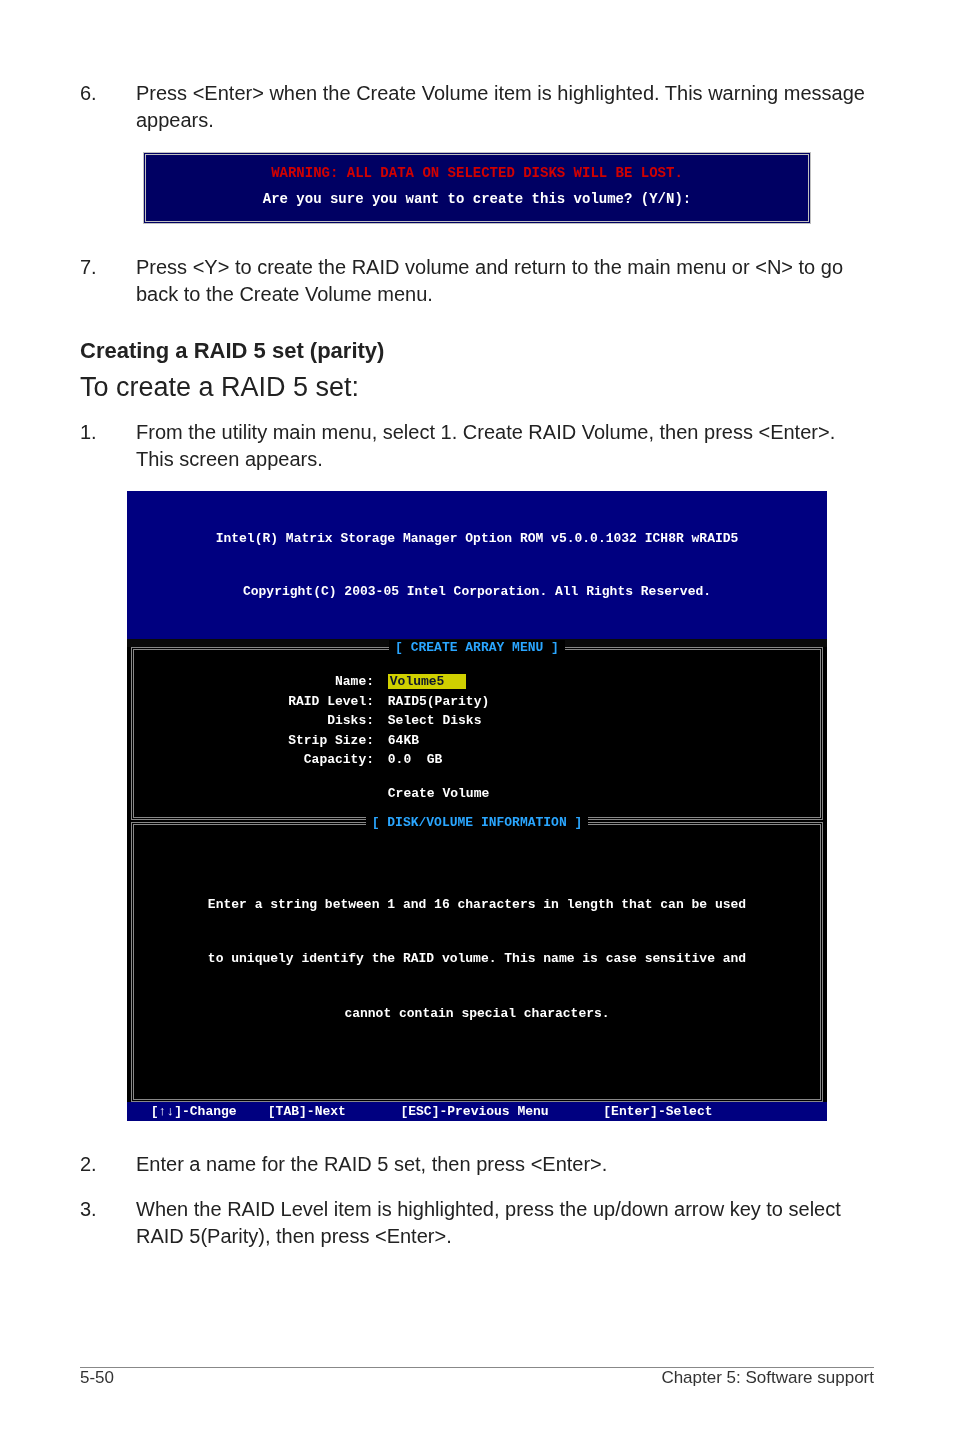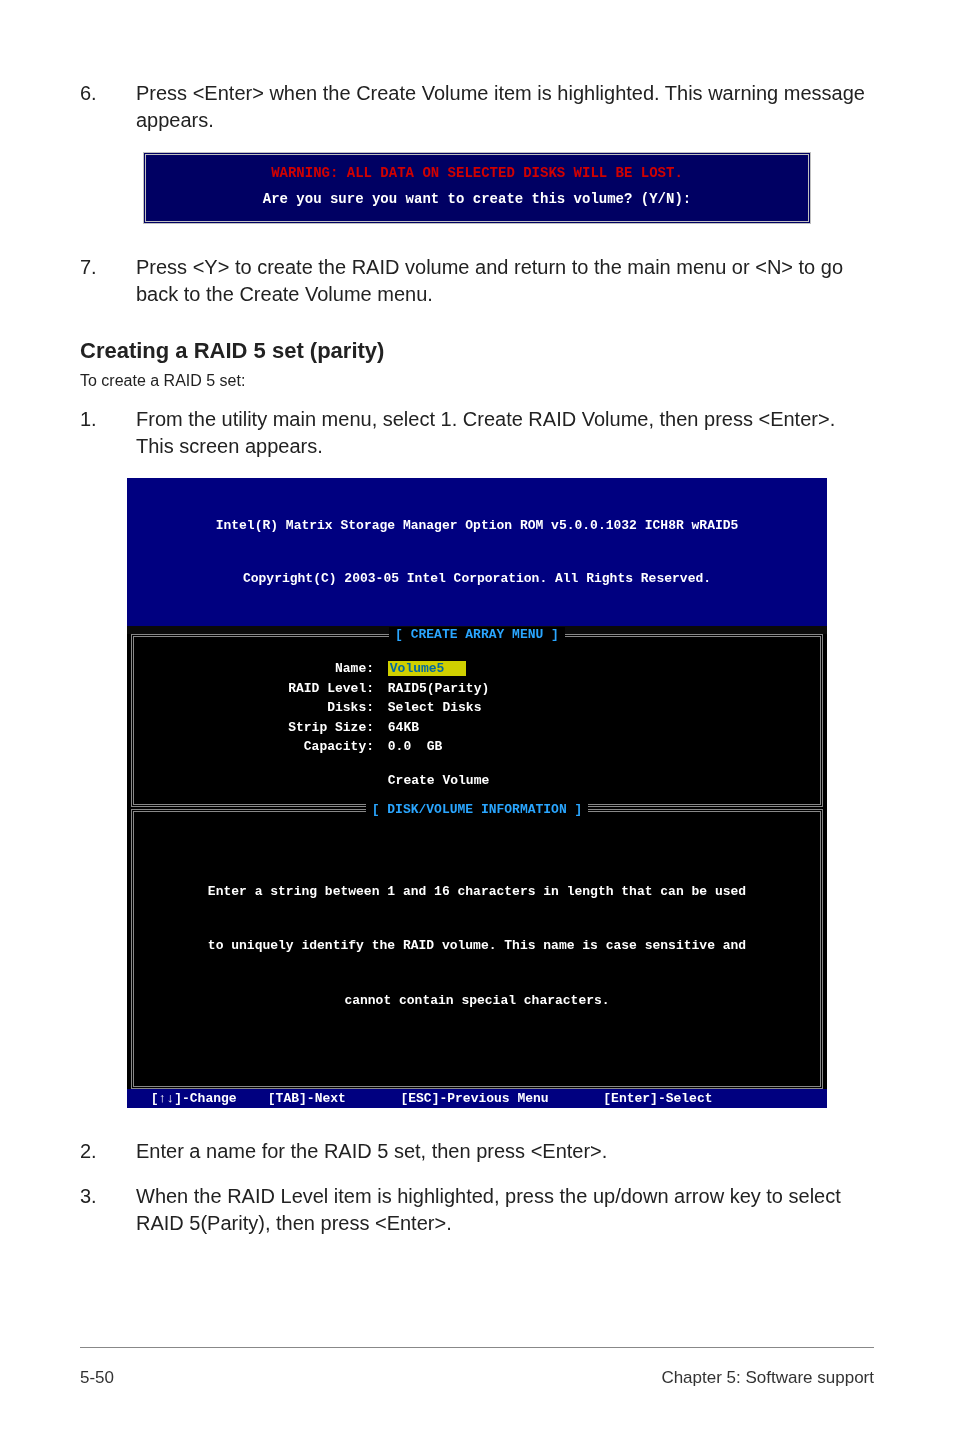--- a/index.html
+++ b/index.html
@@ -6,35 +6,35 @@
   html, body { width: 954px; height: 1438px; background: #ffffff; font-family: Arial, Helvetica, sans-serif; color: #222; }
   .page { width: 954px; height: 1438px; position: relative; padding: 80px 80px 0 80px; }
   .step { display: flex; margin-bottom: 18px; font-size: 20px; line-height: 1.35; }
   .step .num { width: 56px; flex: 0 0 56px; }
   .step .txt { flex: 1; }
   .warning-box-wrap { display: flex; justify-content: center; margin: 14px 0 30px 0; }
   .warning-box { width: 668px; background: #000063; border: 3px double #c0c0c0; padding: 10px 14px 14px 14px; font-family: "Courier New", monospace; font-size: 14px; color: #fff; text-align: center; }
   .warning-line1 { color: #d00000; font-weight: bold; margin-bottom: 10px; white-space: pre; }
   .warning-line2 { color: #ffffff; font-weight: bold; white-space: pre; }
   h3.section { font-size: 22px; font-weight: bold; margin: 30px 0 8px 0; }
-  .sub { font-size: 16px; margin-bottom: 16px; }
+  .sub { font-size: 27px; margin-bottom: 16px; }
   .bios { width: 700px; margin: 6px auto 30px auto; background: #0a0a0a; font-family: "Courier New", monospace; font-size: 13px; color: #ffffff; font-weight: bold; }
   .bios-header { background: #000080; color: #ffffff; text-align: center; padding: 4px 6px; line-height: 1.35; white-space: pre; }
   .bios-body { background: #000000; position: relative; margin-top: 8px; }
   .panel { border: 3px double #888; margin: 0 4px; position: relative; }
   .panel .caption { position: absolute; top: -10px; left: 0; right: 0; text-align: center; color: #2aa6ff; }
   .panel .caption span { background: #000; padding: 0 6px; }
   .panel-inner { padding: 18px 30px 14px 30px; min-height: 120px; }
   .kv { white-space: pre; line-height: 1.5; }
   .kv .label { color: #ffffff; display: inline-block; width: 210px; text-align: right; margin-right: 6px; }
   .kv .val { color: #ffffff; }
-  .kv .highlight { background: #d0d000; color: #0369a1; padding: 0 22px 0 2px; }
+  .kv .highlight { background: #d0d000; color: #0f172a; padding: 0 22px 0 2px; }
   .center-txt { text-align: center; white-space: pre; line-height: 1.4; }
   .bios-footer { background: #000080; color: #ffffff; padding: 2px 16px; white-space: pre; }
-  .page-footer { position: absolute; bottom: 50px; left: 80px; right: 80px; border-top: 1px solid #888; padding-top: 20px; font-size: 17px; color: #333; display: flex; justify-content: space-between; }
+  .page-footer { position: absolute; bottom: 50px; left: 80px; right: 80px; border-top: 1px solid #888; padding-top: 0; font-size: 17px; color: #333; display: flex; justify-content: space-between; }
 </style>
 </head>
 <body>
 
 <div class="page">
 
   <div class="step">
     <div class="num">6.</div>
     <div class="txt">Press &lt;Enter&gt; when the Create Volume item is highlighted. This warning message appears.</div>
   </div>

